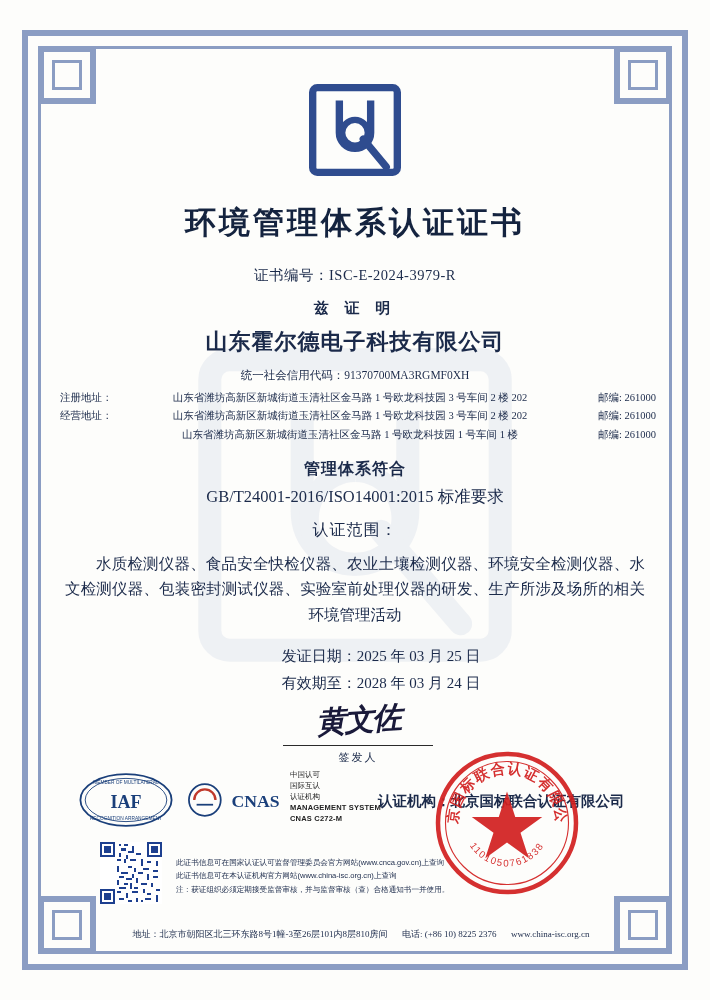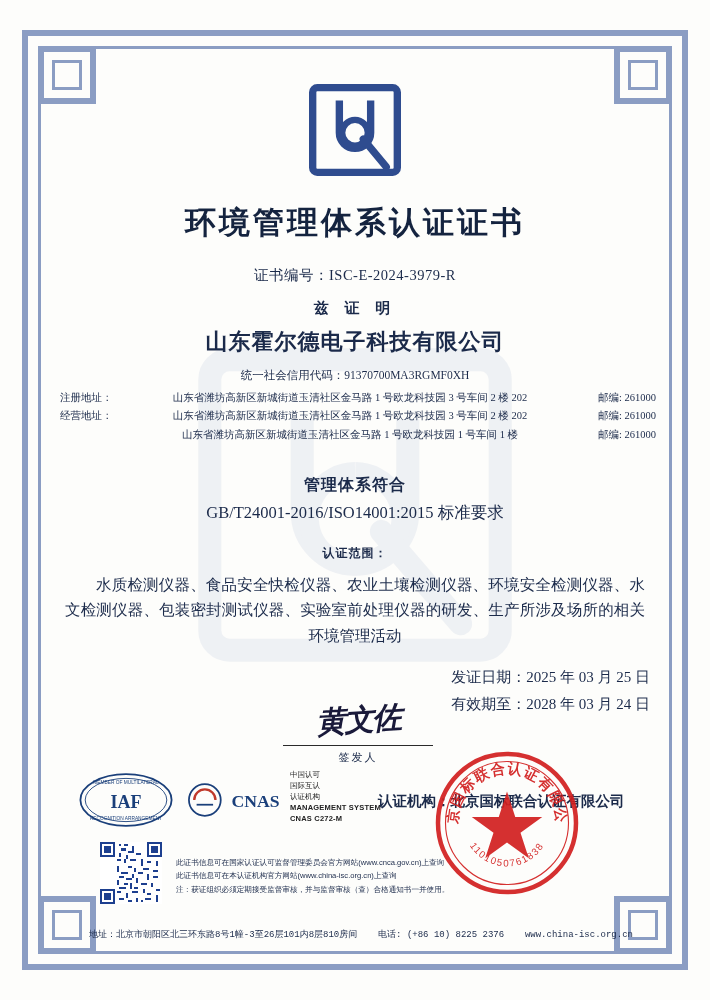--- a/index.html
+++ b/index.html
@@ -114,49 +114,49 @@
     border-collapse: collapse;
     font-size: 10.5px;
     line-height: 1.55;
   }
   .addr-table td { padding: 1px 0; vertical-align: top; white-space: nowrap; }
   .addr-label { width: 62px; text-align: left; }
   .addr-value { text-align: center; }
   .addr-post  { width: 78px; text-align: right; }
 
   .conform {
-    margin-top: 31px;
+    margin-top: 15px;
     font-size: 16px;
     font-weight: bold;
     letter-spacing: 1px;
   }
   .standard {
     margin-top: 6px;
     font-size: 16.5px;
   }
   .scope-label {
-    margin-top: 21px;
-    font-size: 12px;
-    font-weight: bold;
+    margin-top: 12px;
+    font-size: 16px;
+    font-weight: normal;
     letter-spacing: 1px;
   }
 
   .scope-text {
     margin: 10px auto 0;
     width: 580px;
     font-size: 15.5px;
     line-height: 1.65;
     text-align: justify;
     text-align-last: center;
     text-indent: 2em;
   }
 
   .dates {
     margin: 16px 0 0 52px;
-    text-align: right;
+    text-align: center;
     font-size: 15px;
     line-height: 1.75;
   }
 
   
   .sig-block {
     position: absolute;
     left: 268px;
     top: 700px;
     width: 180px;
@@ -249,21 +249,21 @@
     font-family: "Liberation Sans", sans-serif;
   }
 
   .footer {
     position: absolute;
     left: 12px; right: 0;
     top: 928px;
     text-align: center;
     font-size: 9px;
     color: #1b2a4a;
-    font-family: Liberation Mono, monospace;
+    font-family: Liberation Serif, serif;
   }
   .footer .sep { display: inline-block; width: 10px; }
 </style>
 </head>
 <body>
 
 <div class="page">
 
   <div class="frame-outer"></div>
   <div class="frame-inner"></div>

